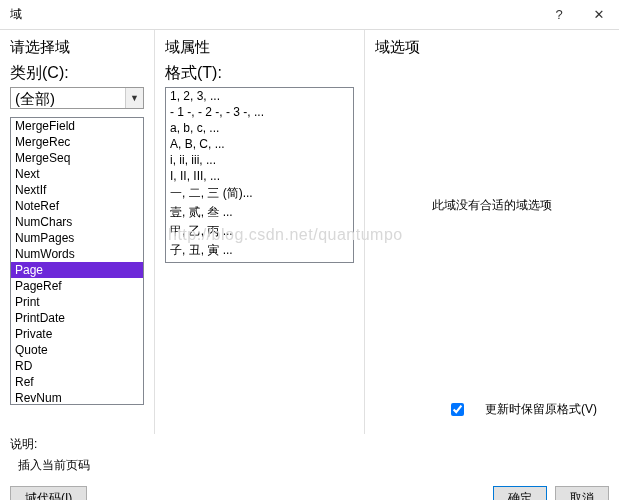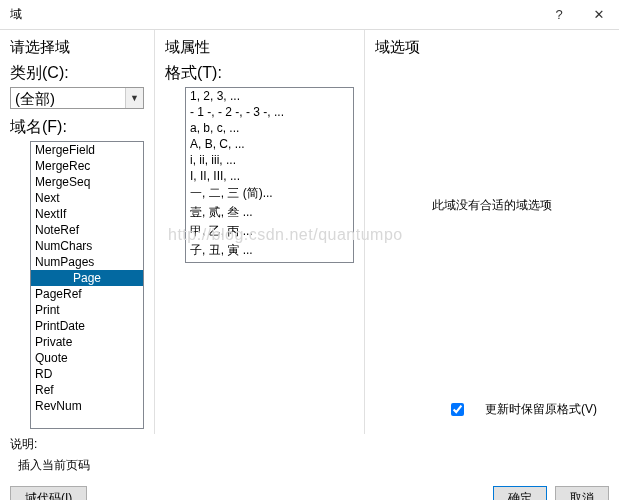--- a/index.html
+++ b/index.html
@@ -10,29 +10,29 @@
 .body { display: flex; height: 404px; }
 .col { padding: 8px 10px 4px 10px; }
 .col1 { width: 155px; border-right: 1px solid #e0e0e0; }
 .col2 { width: 210px; border-right: 1px solid #e0e0e0; }
 .col3 { flex: 1; position: relative; }
 .section-title { font-size: 15px; margin-bottom: 6px; color: #000; }
 .label { font-size: 16px; margin-bottom: 3px; display: block; }
 .combo { display: flex; border: 1px solid #999; height: 22px; margin-bottom: 8px; }
 .combo-text { flex: 1; padding: 2px 4px; font-size: 15px; background: #fff; }
 .combo-btn { width: 18px; display: flex; align-items: center; justify-content: center; border-left: 1px solid #ccc; background: #f0f0f0; font-size: 9px; color: #333; }
-.listbox { border: 1px solid #828790; background: #fff; overflow-y: scroll; margin-left: 20px; }
+.listbox { border: 1px solid #828790; background: #fff; overflow-y: scroll; }
 .listbox::-webkit-scrollbar { width: 16px; }
 .listbox::-webkit-scrollbar-track { background: #f0f0f0; }
 .listbox::-webkit-scrollbar-thumb { background: #c0c0c0; border: 1px solid #a0a0a0; }
 .listbox::-webkit-scrollbar-button { background: #f0f0f0; height: 16px; border: 1px solid #c0c0c0; }
 .lb-fields { height: 288px; }
 .lb-formats { height: 176px; }
 .list-item { padding: 1px 4px; font-size: 12px; white-space: nowrap; cursor: default; }
-.list-item.selected { background: #0369a1; color: #fff; text-align: center; }
+.list-item.selected { background: #6d28d9; color: #fff; }
 .no-options { text-align: center; color: #000; margin-top: 140px; font-size: 12px; }
 .watermark { position: absolute; top: 226px; left: 168px; color: #d8d8d8; font-size: 16px; font-family: Arial; letter-spacing: 0.5px; pointer-events:none; z-index: 5; }
 .preserve-row { position: absolute; bottom: 16px; right: 22px; display: flex; align-items: center; gap: 21px; font-size: 12px; }
 .preserve-row input { width: 13px; height: 13px; }
 .desc-area { padding: 2px 10px 4px 10px; font-size: 12px; }
 .desc-label { margin-bottom: 4px; }
 .desc-text { padding-left: 8px; }
 .footer { height: 40px; display: flex; align-items: center; padding: 0 10px; gap: 8px; }
 .btn { border: 1px solid #adadad; background: #e1e1e1; height: 24px; padding: 0 14px; font-size: 12px; font-family: inherit; cursor: default; }
 .footer-spacer { flex: 1; }
@@ -49,30 +49,30 @@
 
 <div class="body">
 
   <div class="col col1">
     <div class="section-title">请选择域</div>
     <span class="label">类别(C):</span>
     <div class="combo">
       <div class="combo-text">(全部)</div>
       <div class="combo-btn">▼</div>
     </div>
-    <span class="label">域名(F):</span>
     <div class="listbox lb-fields" id="fields-list">
         <div class="list-item">MergeField</div>
         <div class="list-item">MergeRec</div>
         <div class="list-item">MergeSeq</div>
         <div class="list-item">Next</div>
         <div class="list-item">NextIf</div>
         <div class="list-item">NoteRef</div>
         <div class="list-item">NumChars</div>
         <div class="list-item">NumPages</div>
+        <div class="list-item">NumWords</div>
         <div class="list-item selected">Page</div>
         <div class="list-item">PageRef</div>
         <div class="list-item">Print</div>
         <div class="list-item">PrintDate</div>
         <div class="list-item">Private</div>
         <div class="list-item">Quote</div>
         <div class="list-item">RD</div>
         <div class="list-item">Ref</div>
         <div class="list-item">RevNum</div>
       </div>

